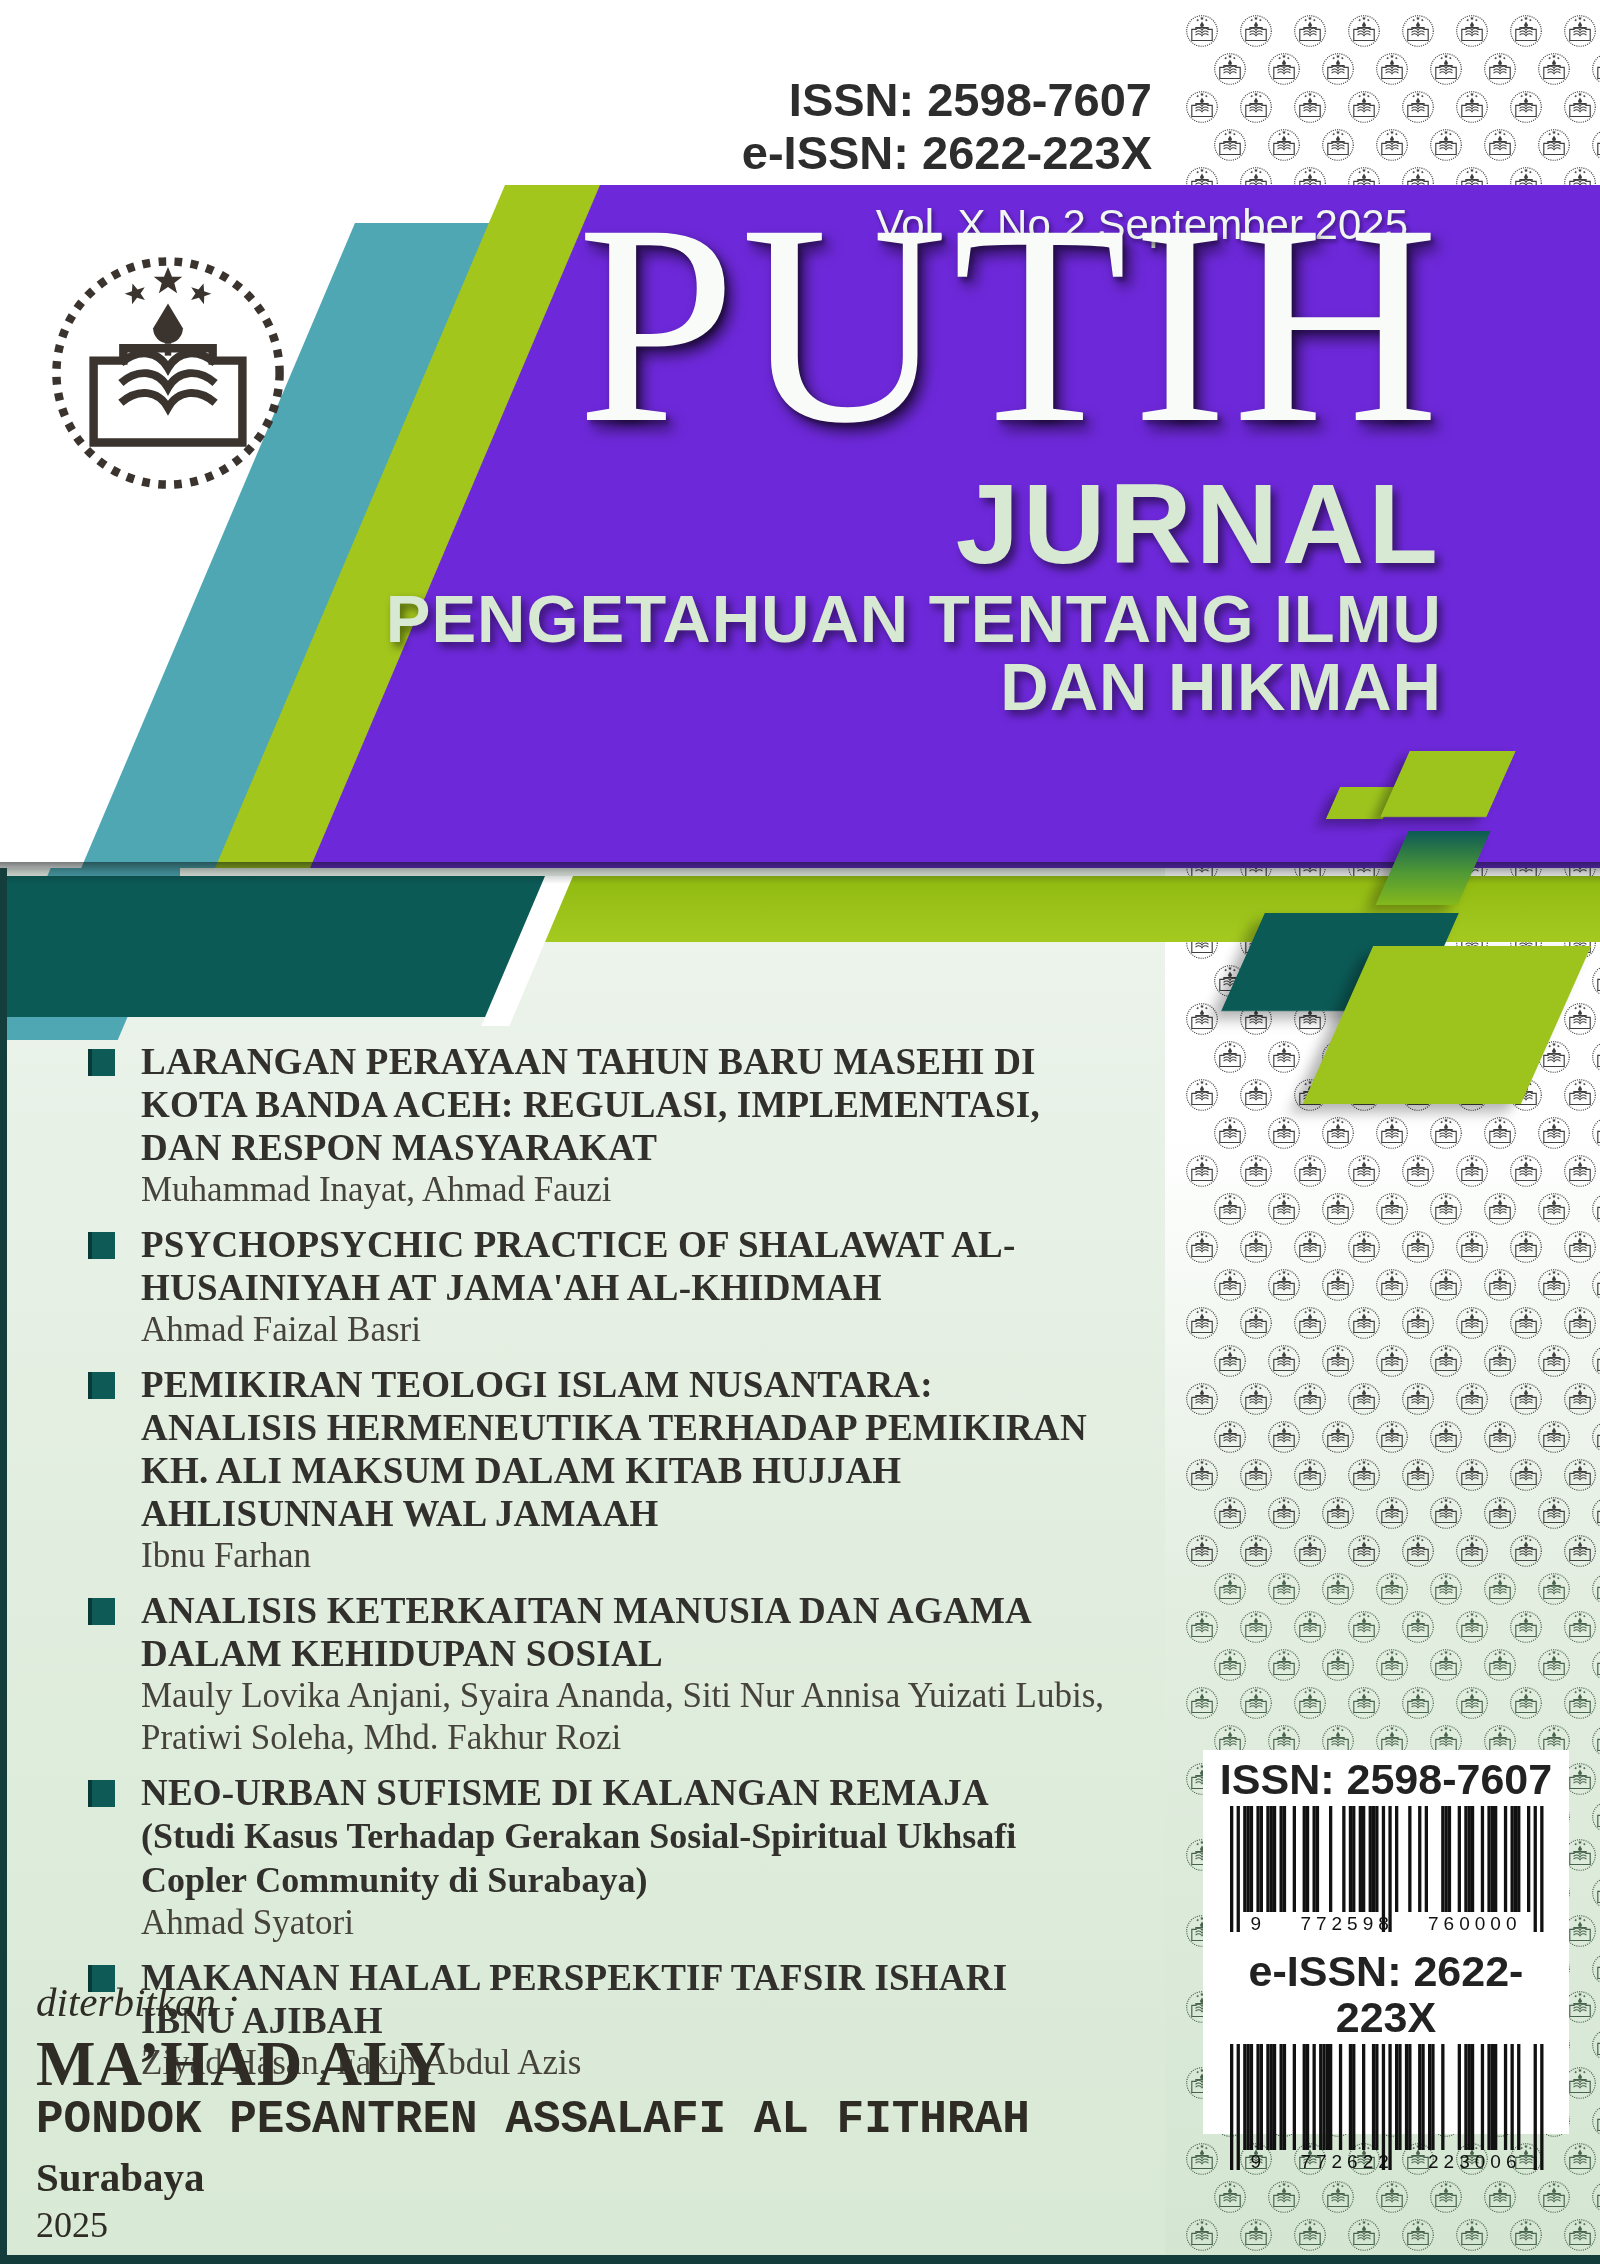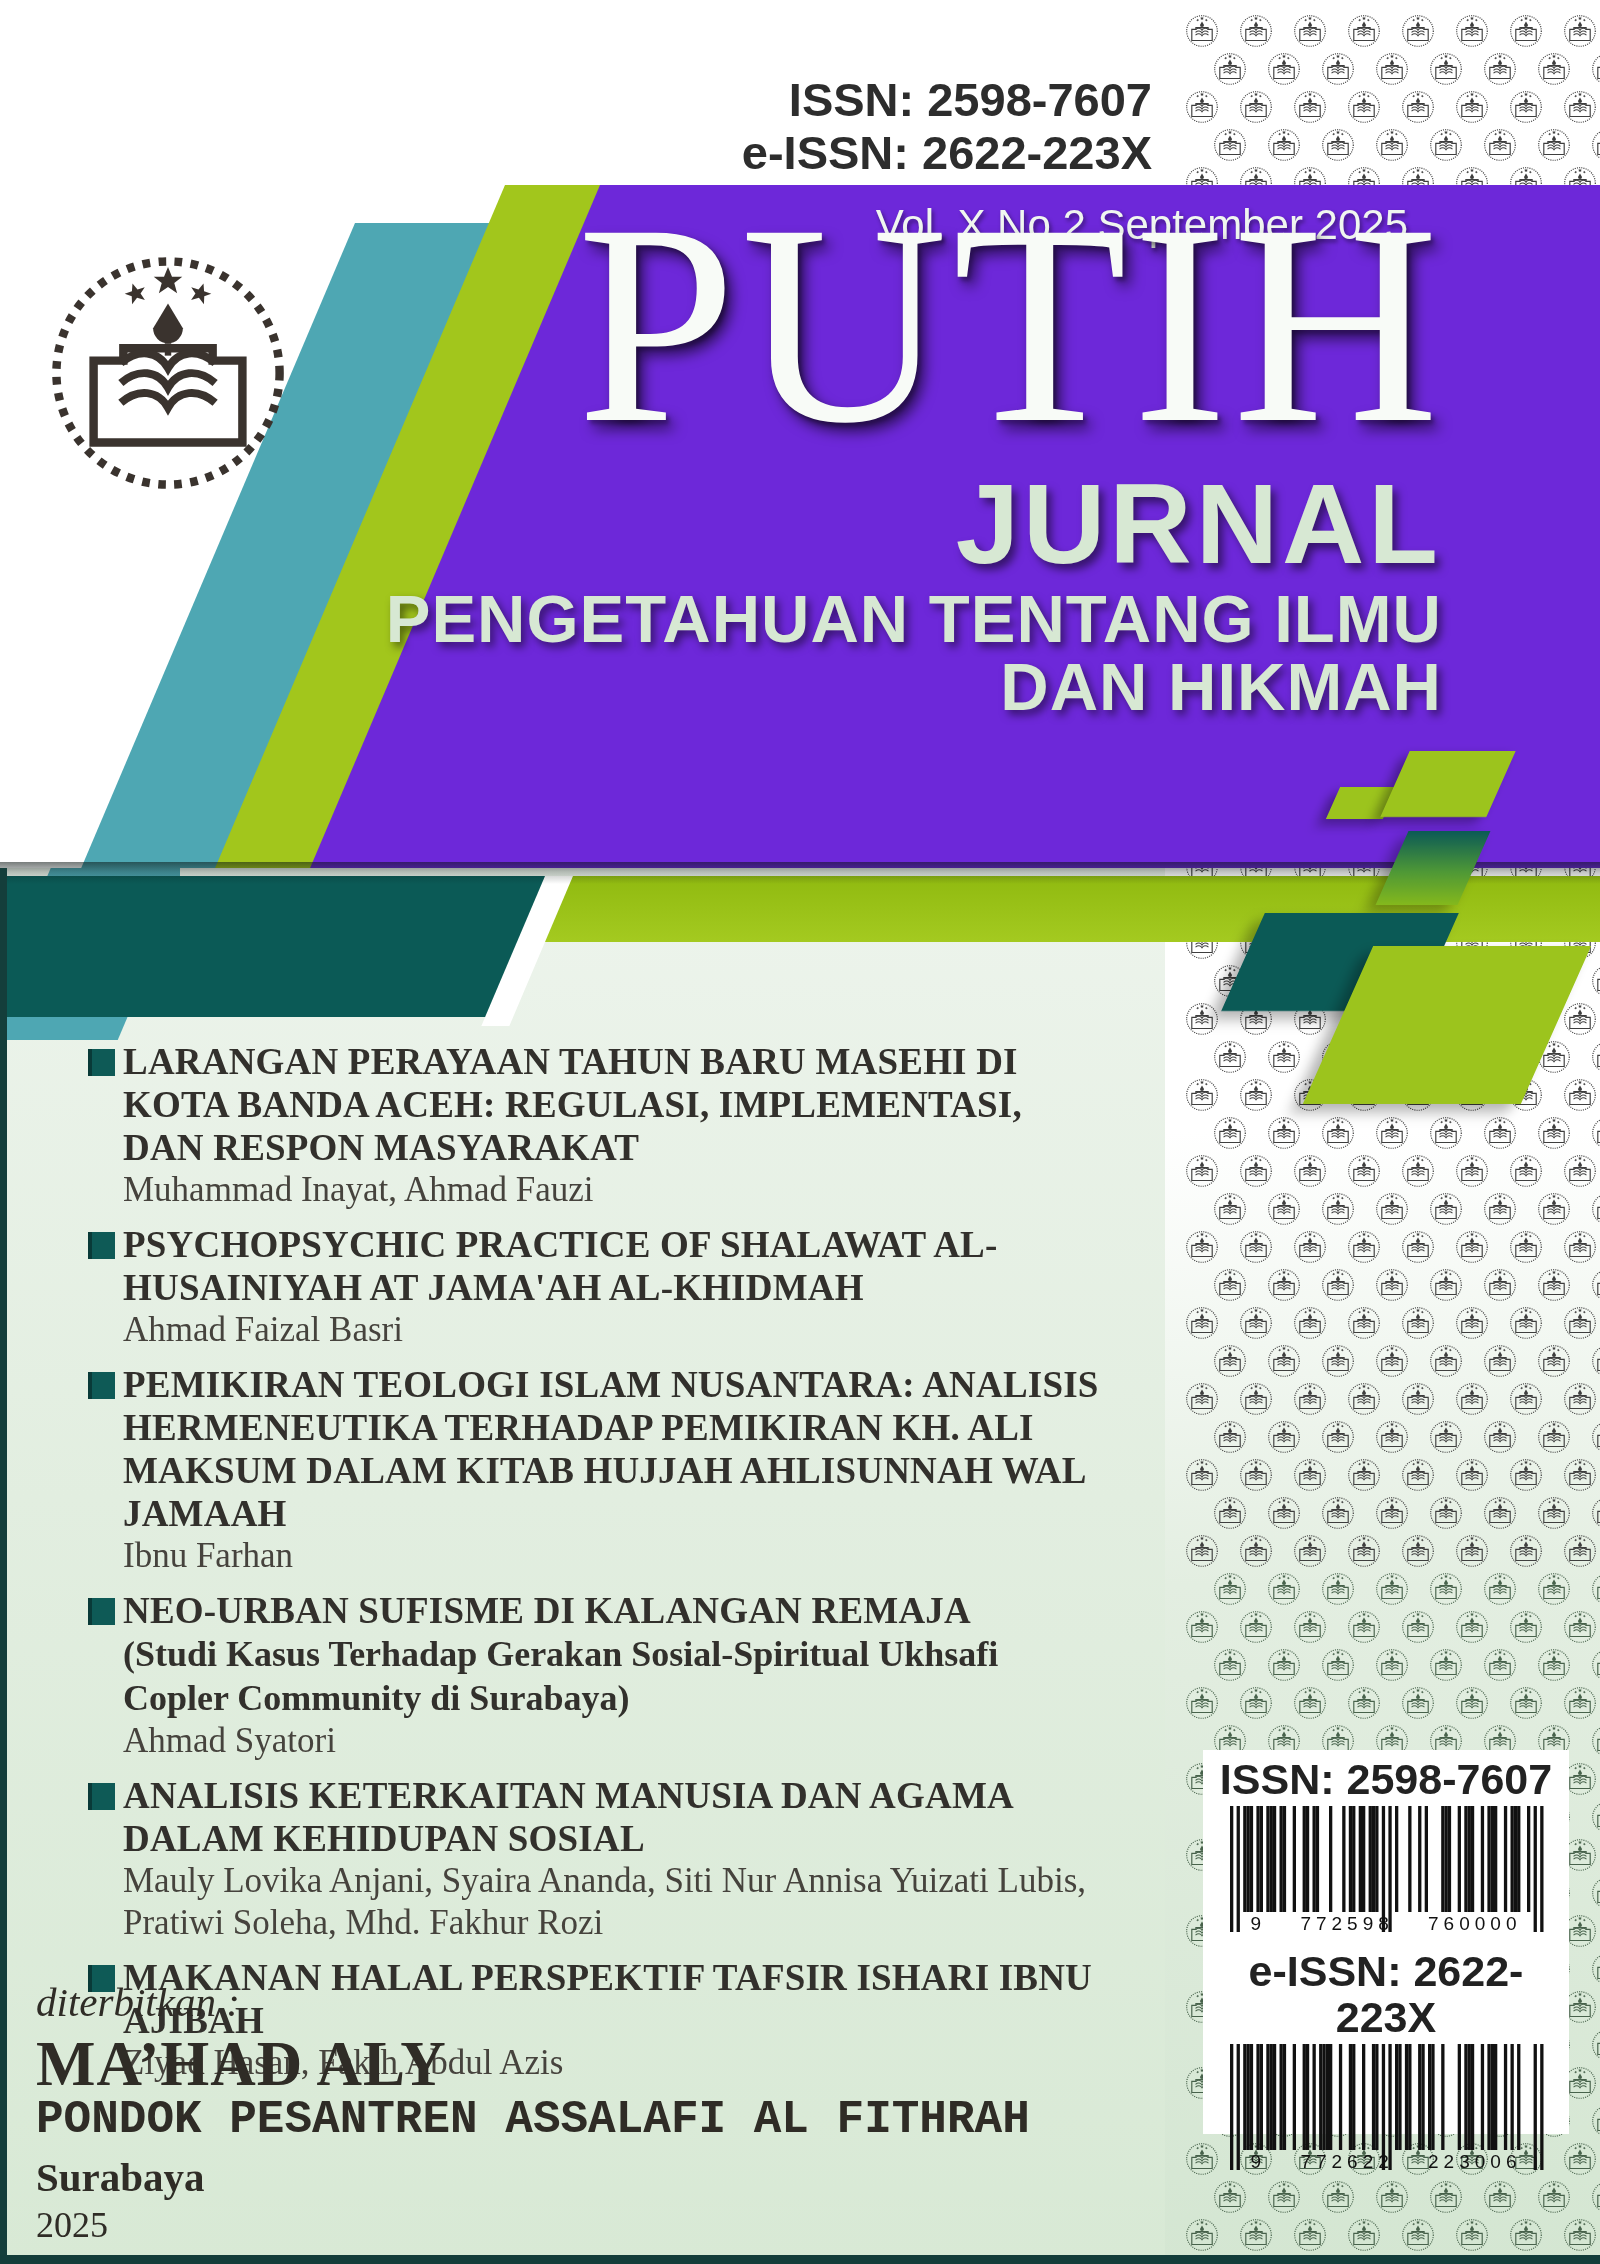--- a/index.html
+++ b/index.html
@@ -86,21 +86,21 @@
   }
   
   .decor{position:absolute;z-index:8;transform:skewX(-24deg);}
   .decor.a{left:1333px;top:787px;width:57px;height:32px;background:#9cc41d;filter:drop-shadow(-6px 6px 6px rgba(0,0,0,.35));}
   .decor.b{left:1395px;top:751px;width:106px;height:66px;background:#9cc41d;filter:drop-shadow(-6px 6px 6px rgba(0,0,0,.35));}
   .decor.c{left:1392px;top:831px;width:82px;height:74px;background:linear-gradient(180deg,#0b5a56 0%,#4e9836 55%,#84b81c 100%);filter:drop-shadow(-7px 7px 7px rgba(0,0,0,.3));}
   .decor.d{left:1243px;top:913px;width:194px;height:98px;background:#0b5a56;filter:drop-shadow(-8px 8px 7px rgba(0,0,0,.3));}
   .decor.e{left:1338px;top:946px;width:218px;height:158px;background:#9cc41d;filter:drop-shadow(-8px 8px 7px rgba(0,0,0,.3));}
   
   .articles{position:absolute;top:172px;left:88px;width:1020px;z-index:9;font-family:"Liberation Serif",serif;}
-  .article{display:flex;gap:8px;margin-bottom:12px;}
+  .article{display:flex;gap:26px;margin-bottom:12px;}
   .bullet{
     flex:0 0 27px;width:27px;height:27px;margin-top:9px;background:#0e5a56;
     box-shadow:inset 4px 0 0 rgba(0,0,0,.35);
   }
   .article-text{flex:1;}
   .article-title{font-weight:bold;font-size:37px;line-height:43px;color:#32302c;letter-spacing:0.2px;}
   .article-subtitle{font-weight:bold;font-size:36px;line-height:44px;color:#32302c;}
   .article-subtitle:empty{display:none;}
   .article-authors{font-size:35px;line-height:42px;color:#46433d;}
   
@@ -696,32 +696,32 @@
         <div class="article-text">
           <div class="article-title">PEMIKIRAN TEOLOGI ISLAM NUSANTARA: ANALISIS HERMENEUTIKA TERHADAP PEMIKIRAN KH. ALI MAKSUM DALAM KITAB HUJJAH AHLISUNNAH WAL JAMAAH</div>
 
           <div class="article-authors">Ibnu Farhan</div>
         </div>
       </div>
 
       <div class="article">
         <div class="bullet"></div>
         <div class="article-text">
+          <div class="article-title">ANALISIS KETERKAITAN MANUSIA DAN AGAMA DALAM KEHIDUPAN SOSIAL</div>
+
+          <div class="article-authors">Mauly Lovika Anjani, Syaira Ananda, Siti Nur Annisa Yuizati Lubis, Pratiwi Soleha, Mhd. Fakhur Rozi</div>
+        </div>
+      </div>
+
+      <div class="article">
+        <div class="bullet"></div>
+        <div class="article-text">
           <div class="article-title">NEO-URBAN SUFISME DI KALANGAN REMAJA</div>
           <div class="article-subtitle">(Studi Kasus Terhadap Gerakan Sosial-Spiritual Ukhsafi Copler Community di Surabaya)</div>
           <div class="article-authors">Ahmad Syatori</div>
-        </div>
-      </div>
-
-      <div class="article">
-        <div class="bullet"></div>
-        <div class="article-text">
-          <div class="article-title">ANALISIS KETERKAITAN MANUSIA DAN AGAMA DALAM KEHIDUPAN SOSIAL</div>
-
-          <div class="article-authors">Mauly Lovika Anjani, Syaira Ananda, Siti Nur Annisa Yuizati Lubis, Pratiwi Soleha, Mhd. Fakhur Rozi</div>
         </div>
       </div>
 
       <div class="article">
         <div class="bullet"></div>
         <div class="article-text">
           <div class="article-title">MAKANAN HALAL PERSPEKTIF TAFSIR ISHARI IBNU AJIBAH</div>
 
           <div class="article-authors">Ziyad Hasan, Fakih Abdul Azis</div>
         </div>

